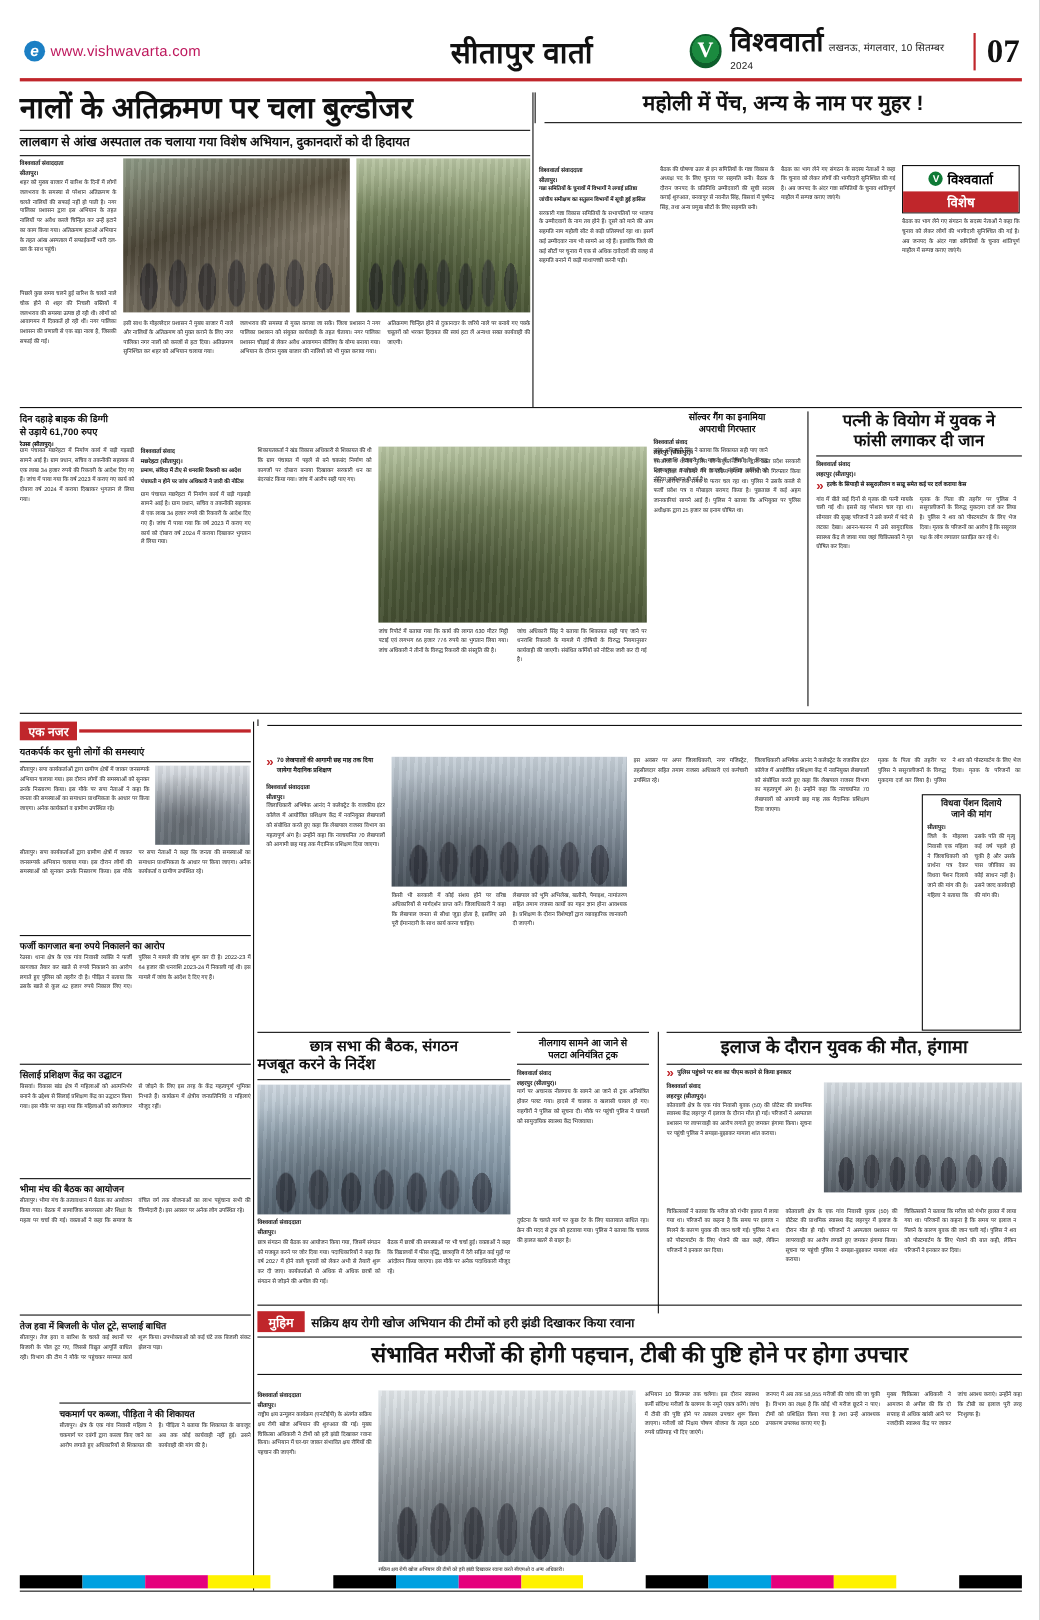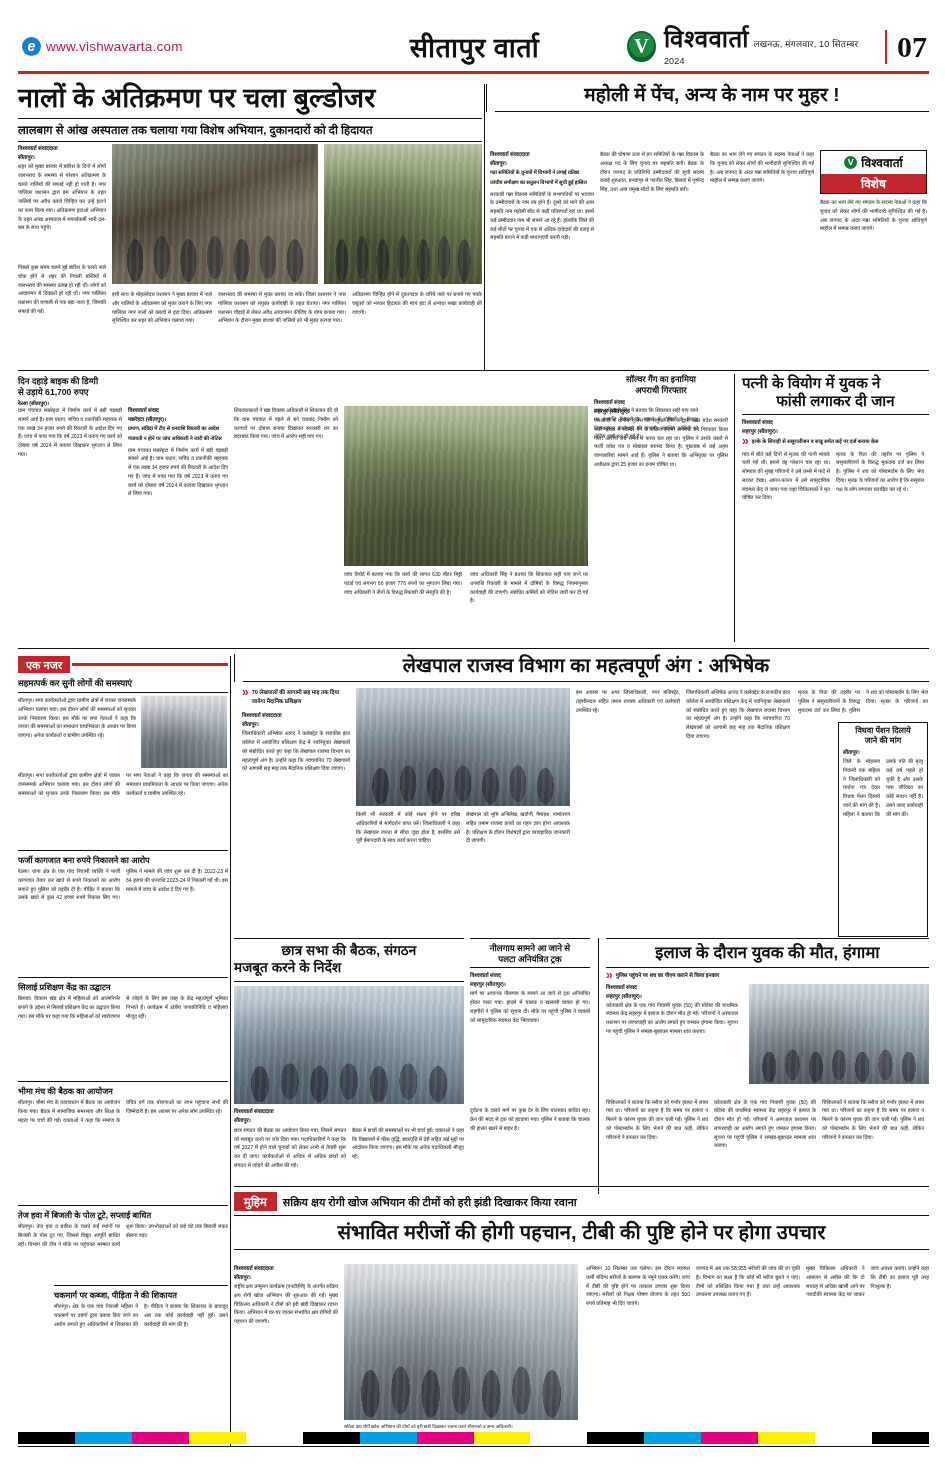--- a/index.html
+++ b/index.html
@@ -329,21 +329,21 @@
     </div>
 
     <div style="position:absolute;left:586px;top:366px;width:134px;">
       <div class="subhead" style="font-size:8.4px;text-align:center;line-height:1.25;">सॉल्वर गैंग का इनामिया<br>अपराधी गिरफ्तार</div>
       <div class="byline" style="margin-top:3px;">विश्ववार्ता संवाद</div>
       <div class="byline">लहरपुर (सीतापुर)।</div>
       <div class="col-text" style="height:196px;">एसओजी व थानीय पुलिस की संयुक्त टीम के द्वारा उक्त प्रदेश सरकारी भर्ती परीक्षा में सॉल्वर गैंग के सक्रिय इनामी अपराधी को गिरफ्तार किया गया। आरोपी लंबे समय से फरार चल रहा था। पुलिस ने उसके कब्जे से फर्जी प्रवेश पत्र व मोबाइल बरामद किया है। पूछताछ में कई अहम जानकारियां सामने आई हैं। पुलिस ने बताया कि अभियुक्त पर पुलिस अधीक्षक द्वारा 25 हजार का इनाम घोषित था।</div>
     </div>
 
     <div style="position:absolute;left:726px;top:366px;width:195px;border-left:1px solid #111;padding-left:7px;box-sizing:border-box;">
-      <div class="headline" style="font-size:15px;line-height:1.2;">पत्नी के वियोग में युवक ने</div>
+      <div class="headline" style="font-size:15px;line-height:1.2;text-align:center;">पत्नी के वियोग में युवक ने</div>
       <div class="headline" style="font-size:15px;line-height:1.2;text-align:center;">फांसी लगाकर दी जान</div>
       <div style="border-bottom:1px solid #111;margin-top:4px;"></div>
       <div class="byline" style="margin-top:3px;">विश्ववार्ता संवाद</div>
       <div class="byline">लहरपुर (सीतापुर)।</div>
       <div style="display:flex;gap:3px;margin-top:2px;">
         <span class="quote-mark">»</span>
         <span class="bullet-note" style="font-size:5.2px;">हल्के के सिपाही से ससुरालीजन व साढू समेत कई पर दर्ज कराया केस</span>
       </div>
       <div style="display:flex;gap:6px;margin-top:4px;">
         <div class="col-text" style="width:88px;height:192px;">गांव में बीते कई दिनों से मृतक की पत्नी मायके चली गई थी। इससे वह परेशान चल रहा था। सोमवार की सुबह परिजनों ने उसे कमरे में फंदे से लटका देखा। आनन-फानन में उसे सामुदायिक स्वास्थ्य केंद्र ले जाया गया जहां चिकित्सकों ने मृत घोषित कर दिया।</div>
@@ -351,33 +351,33 @@
       </div>
     </div>
 
     <div style="position:absolute;left:10px;top:640px;width:911px;border-top:1px solid #111;"></div>
 
     <div style="position:absolute;left:10px;top:648px;width:210px;">
       <div style="display:flex;align-items:center;">
         <span class="redbar" style="font-size:11px;padding:1px 8px;">एक नजर</span>
         <span style="flex:1;height:3px;background:#c0262b;margin-left:2px;"></span>
       </div>
-      <div class="subhead" style="font-size:8.6px;margin-top:4px;border-bottom:1px solid #111;padding-bottom:3px;">सहमत्पर्क कर सुनी लोगों की समस्याएं</div>
+      <div class="subhead" style="font-size:8.6px;margin-top:4px;border-bottom:1px solid #111;padding-bottom:3px;">यतकर्पर्क कर सुनी लोगों की समस्याएं</div>
       <div style="display:flex;gap:5px;margin-top:3px;">
         <div class="col-text" style="width:118px;height:72px;">सीतापुर। सपा कार्यकर्ताओं द्वारा ग्रामीण क्षेत्रों में जाकर जनसम्पर्क अभियान चलाया गया। इस दौरान लोगों की समस्याओं को सुनकर उनके निस्तारण किया। इस मौके पर सपा नेताओं ने कहा कि जनता की समस्याओं का समाधान प्राथमिकता के आधार पर किया जाएगा। अनेक कार्यकर्ता व ग्रामीण उपस्थित रहे।</div>
         <div class="photo p3" style="width:86px;height:72px;"></div>
       </div>
       <div class="col-text" style="margin-top:3px;height:68px;columns:2;">सीतापुर। सपा कार्यकर्ताओं द्वारा ग्रामीण क्षेत्रों में जाकर जनसम्पर्क अभियान चलाया गया। इस दौरान लोगों की समस्याओं को सुनकर उनके निस्तारण किया। इस मौके पर सपा नेताओं ने कहा कि जनता की समस्याओं का समाधान प्राथमिकता के आधार पर किया जाएगा। अनेक कार्यकर्ता व ग्रामीण उपस्थित रहे।</div>
 
       <div style="margin-top:11px;border-top:1px solid #111;padding-top:3px;">
         <div class="subhead" style="font-size:8.2px;">फर्जी कागजात बना रुपये निकालने का आरोप</div>
         <div class="col-text" style="columns:2;height:96px;margin-top:2px;">रेउसा। थाना क्षेत्र के एक गांव निवासी व्यक्ति ने फर्जी कागजात तैयार कर खाते से रुपये निकालने का आरोप लगाते हुए पुलिस को तहरीर दी है। पीड़ित ने बताया कि उसके खाते से कुल 42 हजार रुपये निकाल लिए गए। पुलिस ने मामले की जांच शुरू कर दी है। 2022-23 में 64 हजार की धनराशि 2023-24 में निकाली गई थी। इस मामले में जांच के आदेश दे दिए गए हैं।</div>
       </div>
 
-      <div style="margin-top:14px;border-top:1px solid #111;padding-top:3px;">
+      <div style="margin-top:4px;border-top:1px solid #111;padding-top:3px;">
         <div class="subhead" style="font-size:8.2px;">सिलाई प्रशिक्षण केंद्र का उद्घाटन</div>
         <div class="col-text" style="columns:2;height:84px;margin-top:2px;">बिसवां। विकास खंड क्षेत्र में महिलाओं को आत्मनिर्भर बनाने के उद्देश्य से सिलाई प्रशिक्षण केंद्र का उद्घाटन किया गया। इस मौके पर कहा गया कि महिलाओं को स्वरोजगार से जोड़ने के लिए इस तरह के केंद्र महत्वपूर्ण भूमिका निभाते हैं। कार्यक्रम में क्षेत्रीय जनप्रतिनिधि व महिलाएं मौजूद रहीं।</div>
       </div>
 
       <div style="margin-top:3px;border-top:1px solid #111;padding-top:3px;">
         <div class="subhead" style="font-size:8.2px;">भीमा मंच की बैठक का आयोजन</div>
         <div class="col-text" style="columns:2;height:104px;margin-top:2px;">सीतापुर। भीमा मंच के तत्वावधान में बैठक का आयोजन किया गया। बैठक में सामाजिक समरसता और शिक्षा के महत्व पर चर्चा की गई। वक्ताओं ने कहा कि समाज के वंचित वर्ग तक योजनाओं का लाभ पहुंचाना सभी की जिम्मेदारी है। इस अवसर पर अनेक लोग उपस्थित रहे।</div>
       </div>
 
       <div style="margin-top:3px;border-top:1px solid #111;padding-top:3px;">
@@ -385,21 +385,20 @@
         <div class="col-text" style="columns:2;height:60px;margin-top:2px;">सीतापुर। तेज हवा व बारिश के चलते कई स्थानों पर बिजली के पोल टूट गए, जिससे विद्युत आपूर्ति बाधित रही। विभाग की टीम ने मौके पर पहुंचकर मरम्मत कार्य शुरू किया। उपभोक्ताओं को कई घंटे तक बिजली संकट झेलना पड़ा।</div>
       </div>
 
       <div style="margin-top:3px;border-top:1px solid #111;padding-top:3px;margin-left:36px;">
         <div class="subhead" style="font-size:8.2px;">चकमार्ग पर कब्जा, पीड़िता ने की शिकायत</div>
         <div class="col-text" style="columns:2;height:62px;margin-top:2px;">सीतापुर। क्षेत्र के एक गांव निवासी महिला ने चकमार्ग पर दबंगों द्वारा कब्जा किए जाने का आरोप लगाते हुए अधिकारियों से शिकायत की है। पीड़िता ने बताया कि शिकायत के बावजूद अब तक कोई कार्यवाही नहीं हुई। उसने कार्यवाही की मांग की है।</div>
       </div>
     </div>
 
     <div style="position:absolute;left:226px;top:646px;width:695px;border-left:1px solid #111;padding-left:8px;box-sizing:border-box;">
-      <div class="headline" style="font-size:19.5px;line-height:1.15;text-align:center;">लेखपाल राजस्व विभाग का महत्वपूर्ण अंग : अभिषेक</div>
       <div style="border-bottom:1px solid #111;margin-top:5px;"></div>
     </div>
 
     <div style="position:absolute;left:234px;top:680px;width:108px;">
       <div style="display:flex;gap:3px;">
         <span class="quote-mark">»</span>
         <span class="bullet-note" style="font-size:5.6px;">70 लेखपालों की आगामी छह माह तक दिया जायेगा मैदानिक प्रशिक्षण</span>
       </div>
       <div class="byline" style="margin-top:5px;">विश्ववार्ता संवाददाता</div>
       <div class="byline">सीतापुर।</div>

